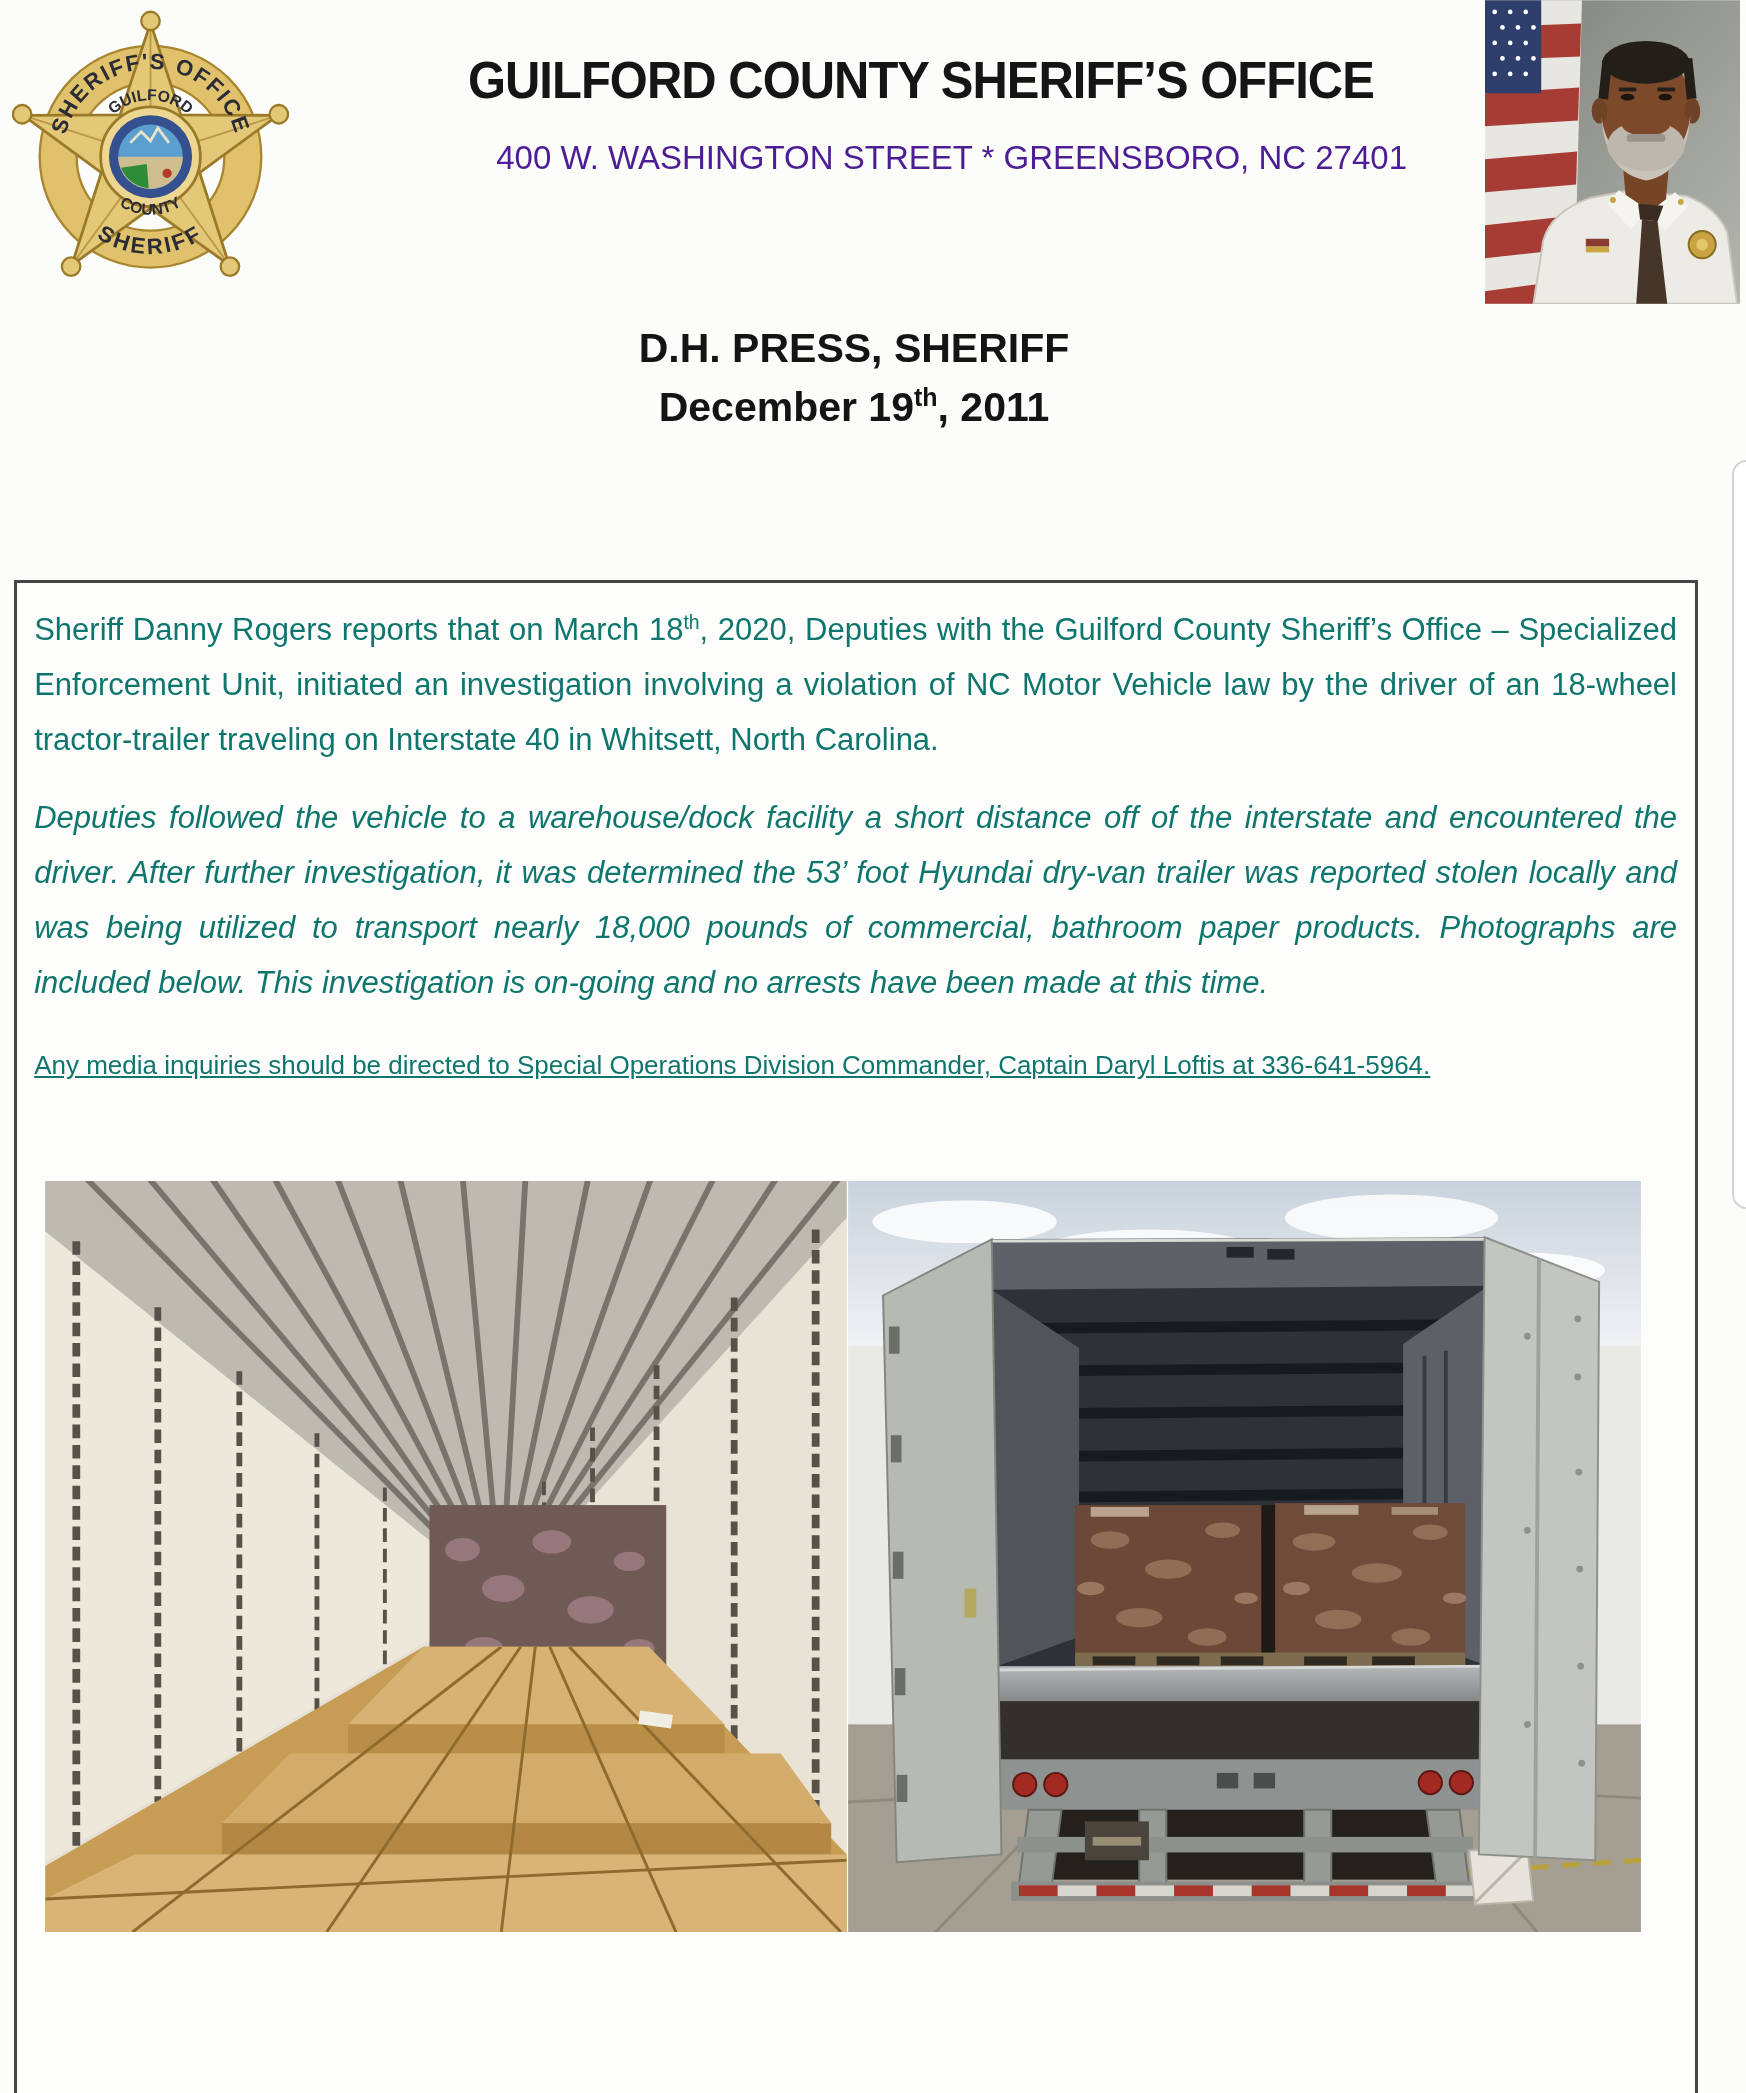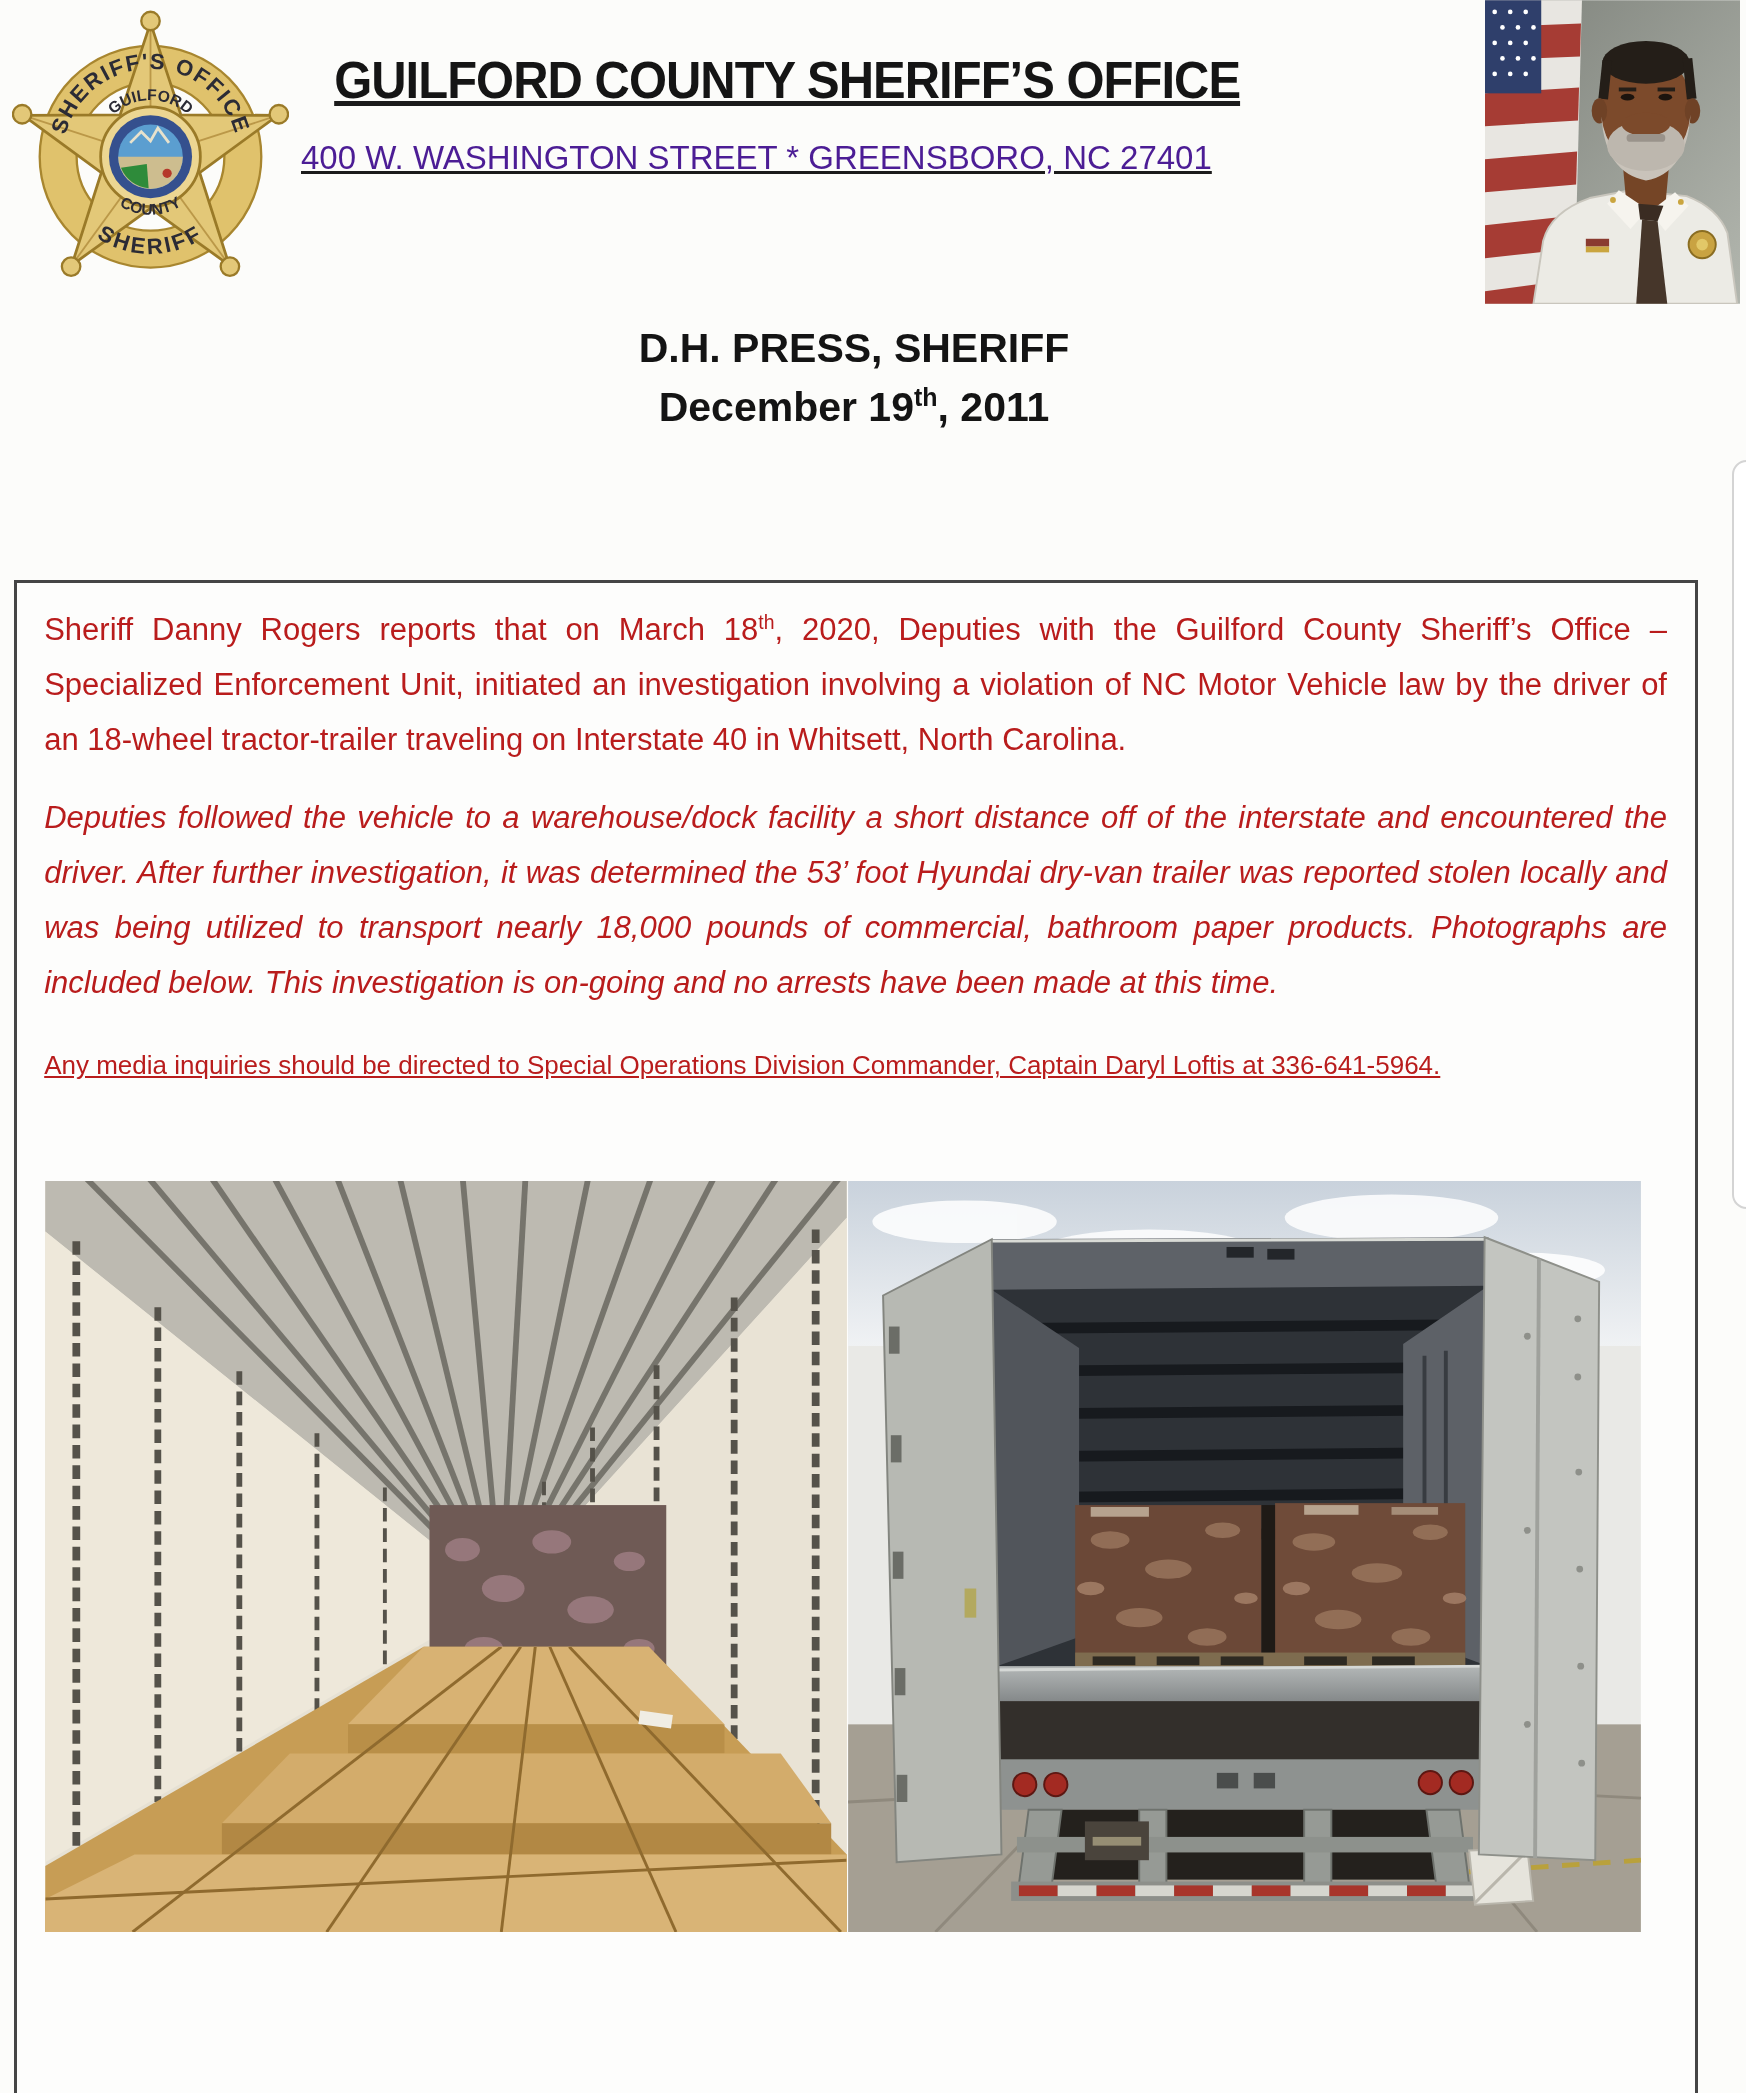--- a/index.html
+++ b/index.html
@@ -6,38 +6,38 @@
   body{
     width:1747px;height:2093px;position:relative;overflow:hidden;
     background:#fcfcfa;
     font-family:"Liberation Sans", sans-serif;
     color:#1b1b1b;
   }
   #page{position:absolute;inset:0;}
 
   
   .badge-wrap{position:absolute;left:11.6px;top:5.8px;width:277px;height:283px;}
-  .hdr-center{position:absolute;left:301px;top:50px;width:1106px;text-align:left;text-decoration:underline;}
+  .hdr-center{position:absolute;left:301px;top:50px;width:1106px;text-align:right;}
   .org-name{font-size:52px;font-weight:bold;letter-spacing:-1px;white-space:nowrap;
             transform:scaleX(.94);transform-origin:center;color:#151515;}
   .org-address{font-size:33px;margin-top:29px;letter-spacing:0;color:#4c1d95;white-space:nowrap;}
   .portrait-wrap{position:absolute;left:1485px;top:0;width:255px;height:304px;}
 
   
   .title-block{position:absolute;left:233px;top:324px;width:1242px;text-align:center;line-height:49px;}
   .title-line{font-size:41px;font-weight:bold;color:#141414;}
   .title-line sup{font-size:25px;}
 
   
   .release-box{
     position:absolute;left:13.6px;top:580px;width:1684px;height:1553px;
     border:3.9px solid #454545;border-bottom:none;background:#fdfdfc;
     box-sizing:border-box;padding:0 13.6px;
   }
-  .release-box p{margin:14px;text-align:justify;font-size:31px;line-height:55px;color:#b91c1c;}
+  .release-box p{margin:4px;text-align:justify;font-size:31px;line-height:55px;color:#0f766e;}
   .p1{margin-top:19.4px !important;}
   .p2{margin-top:23px !important;font-style:italic;}
   .p1 sup,.p2 sup{font-size:19.4px;line-height:0;}
   .media-line{margin-top:39px !important;font-size:26px !important;line-height:33px !important;text-align:left !important;text-decoration:underline;}
 
   
   .photos{position:absolute;left:28px;top:598px;width:1611px;height:751px;display:flex;}
   .photo{display:block;}
 
   

